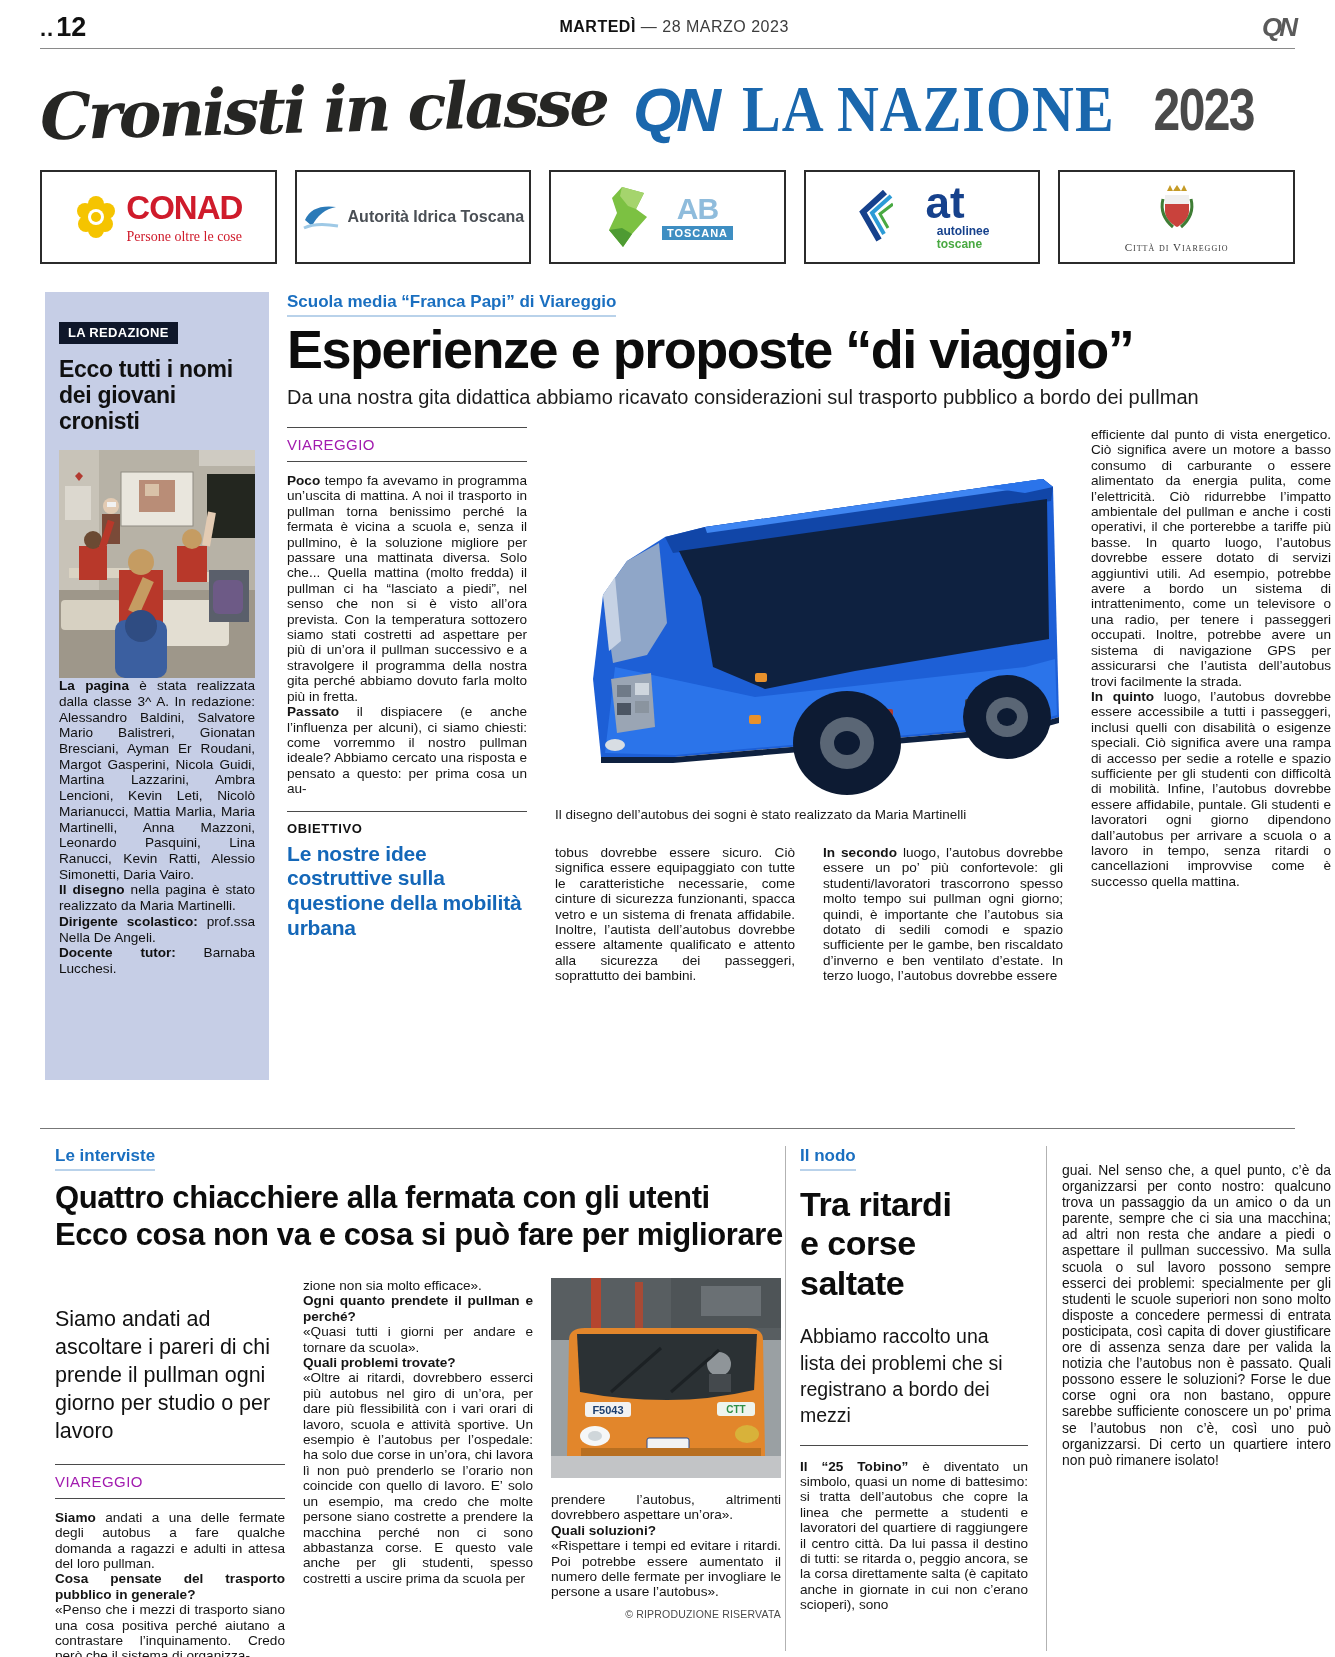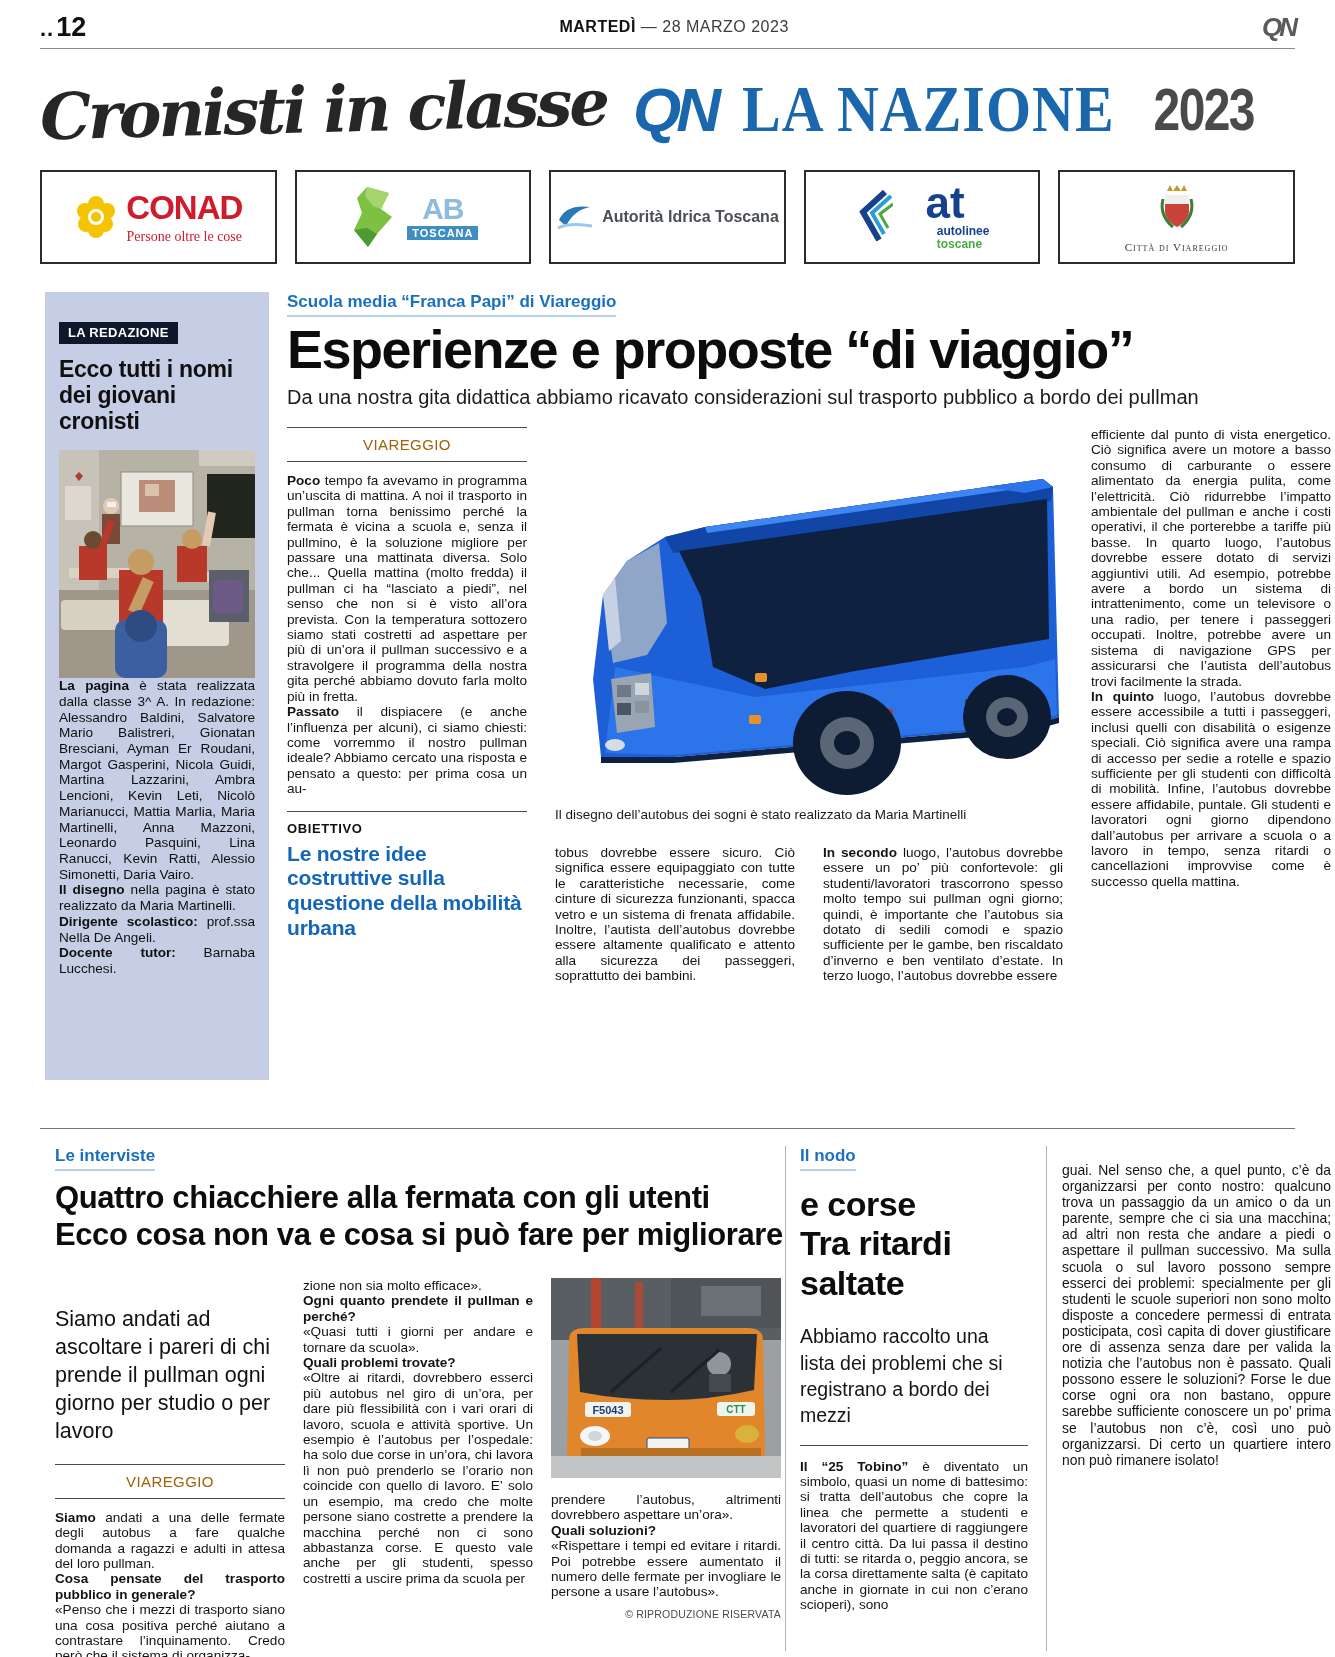--- a/index.html
+++ b/index.html
@@ -49,22 +49,22 @@
          padding:3px 9px 4px;letter-spacing:.3px;}
   .red-title{margin-top:13px;font-size:23px;font-weight:700;line-height:1.12;color:#101010;
              letter-spacing:-.3px;}
   .red-photo{margin-top:16px;width:196px;height:228px;display:block;}
   .red-body{margin-top:0;font-size:13.6px;line-height:15.7px;text-align:justify;color:#101010;}
   .red-body p{margin:0;}
 
   
   .kicker{display:inline-block;color:#1a6fc0;font-weight:700;font-size:17px;
           border-bottom:2px solid #b9d2ea;padding-bottom:3px;}
-  .dateline{font-size:15px;letter-spacing:.4px;color:#a16207;border-top:1.3px solid #4a4a4a;
-            border-bottom:1.3px solid #4a4a4a;padding:8px 0;margin-bottom:11px;text-align:center;}
+  .dateline{font-size:15px;letter-spacing:.4px;color:#a21caf;border-top:1.3px solid #4a4a4a;
+            border-bottom:1.3px solid #4a4a4a;padding:8px 0;margin-bottom:11px;}
   .bt{font-size:13.6px;line-height:15.4px;text-align:justify;color:#141414;}
   .bt p{margin:0;}
   .lead{font-weight:700;}
   .q{font-weight:700;}
 
   
   .main-art{left:287px;top:292px;width:1044px;height:788px;}
   .main-headline{position:absolute;top:26px;left:0;width:1044px;font-size:54px;font-weight:700;
                  letter-spacing:-1.5px;color:#0c0c0c;white-space:nowrap;}
   .main-deck{position:absolute;top:94px;left:0;width:1044px;font-size:20px;color:#1c1c1c;}
@@ -127,36 +127,36 @@
           <circle cx="11" cy="16" r="8" fill="#f5c400"></circle>
         <circle cx="22" cy="22" r="8" fill="#fff"></circle>
           <circle cx="22" cy="22" r="5" fill="#f5c400"></circle>
       </svg>
       <div class="sp-col">
         <div class="conad-name">CONAD</div>
         <div class="conad-tag">Persone oltre le cose</div>
       </div>
     </div>
     <div class="sponsor">
+      <svg width="38" height="30" viewBox="0 0 38 30">
+        <path d="M3 18 Q10 2 34 5 Q18 8 10 24 Z" fill="#2b7ab8"></path>
+        <path d="M2 26 Q14 20 36 24" stroke="#9ec9e6" stroke-width="3" fill="none"></path>
+      </svg>
+      <div class="ait-name">Autorità Idrica Toscana</div>
+    </div>
+    <div class="sponsor">
       <svg width="52" height="66" viewBox="0 0 52 66">
         <path d="M20 3 L42 9 L34 25 L45 33 L30 50 L21 63 L7 46 L15 29 L10 14 Z" fill="#7cc142"></path>
         <path d="M20 3 L42 9 L34 25 L26 22 L18 12 Z" fill="#a5d46d"></path>
         <path d="M7 46 L21 63 L30 50 L20 44 Z" fill="#4e9b33"></path>
       </svg>
       <div class="sp-col">
         <div class="adb-abbr">AB</div>
         <div class="adb-region">TOSCANA</div>
       </div>
-    </div>
-    <div class="sponsor">
-      <svg width="38" height="30" viewBox="0 0 38 30">
-        <path d="M3 18 Q10 2 34 5 Q18 8 10 24 Z" fill="#2b7ab8"></path>
-        <path d="M2 26 Q14 20 36 24" stroke="#9ec9e6" stroke-width="3" fill="none"></path>
-      </svg>
-      <div class="ait-name">Autorità Idrica Toscana</div>
     </div>
     <div class="sponsor">
       <svg width="38" height="54" viewBox="0 0 38 54">
         <polyline points="30,2 8,22 24,50" fill="none" stroke="#16418c" stroke-width="6"></polyline>
         <polyline points="36,6 17,23 29,44" fill="none" stroke="#2c9bd6" stroke-width="4"></polyline>
         <polyline points="38,14 25,24 33,38" fill="none" stroke="#49a942" stroke-width="3"></polyline>
       </svg>
       <div class="sp-col">
         <div class="at-abbr">at</div>
         <div class="at-sub">
@@ -351,22 +351,22 @@
         <p class="q">Quali soluzioni?</p>
         <p>«Rispettare i tempi ed evitare i ritardi. Poi potrebbe essere aumentato il numero delle fermate per invogliare le persone a usare l’autobus».</p>
       </div>
       <div class="copyright">© RIPRODUZIONE RISERVATA</div>
     </div>
   </div>
 
   <div class="abs nodo">
     <span class="kicker">Il nodo</span>
     <div class="nodo-headline">
+      <div>Tra ritardi</div>
       <div>e corse</div>
-      <div>Tra ritardi</div>
       <div>saltate</div>
     </div>
     <div class="nodo-stand">Abbiamo raccolto una lista dei problemi che si registrano a bordo dei mezzi</div>
     <div class="nodo-rule"></div>
     <div class="bt nodo-body">
       <p><span class="lead">Il “25 Tobino”</span><span> è diventato un simbolo, quasi un nome di battesimo: si tratta dell’autobus che copre la linea che permette a studenti e lavoratori del quartiere di raggiungere il centro città. Da lui passa il destino di tutti: se ritarda o, peggio ancora, se la corsa direttamente salta (è capitato anche in giornate in cui non c’erano scioperi), sono</span></p>
     </div>
   </div>
 
   <div class="abs contin">

